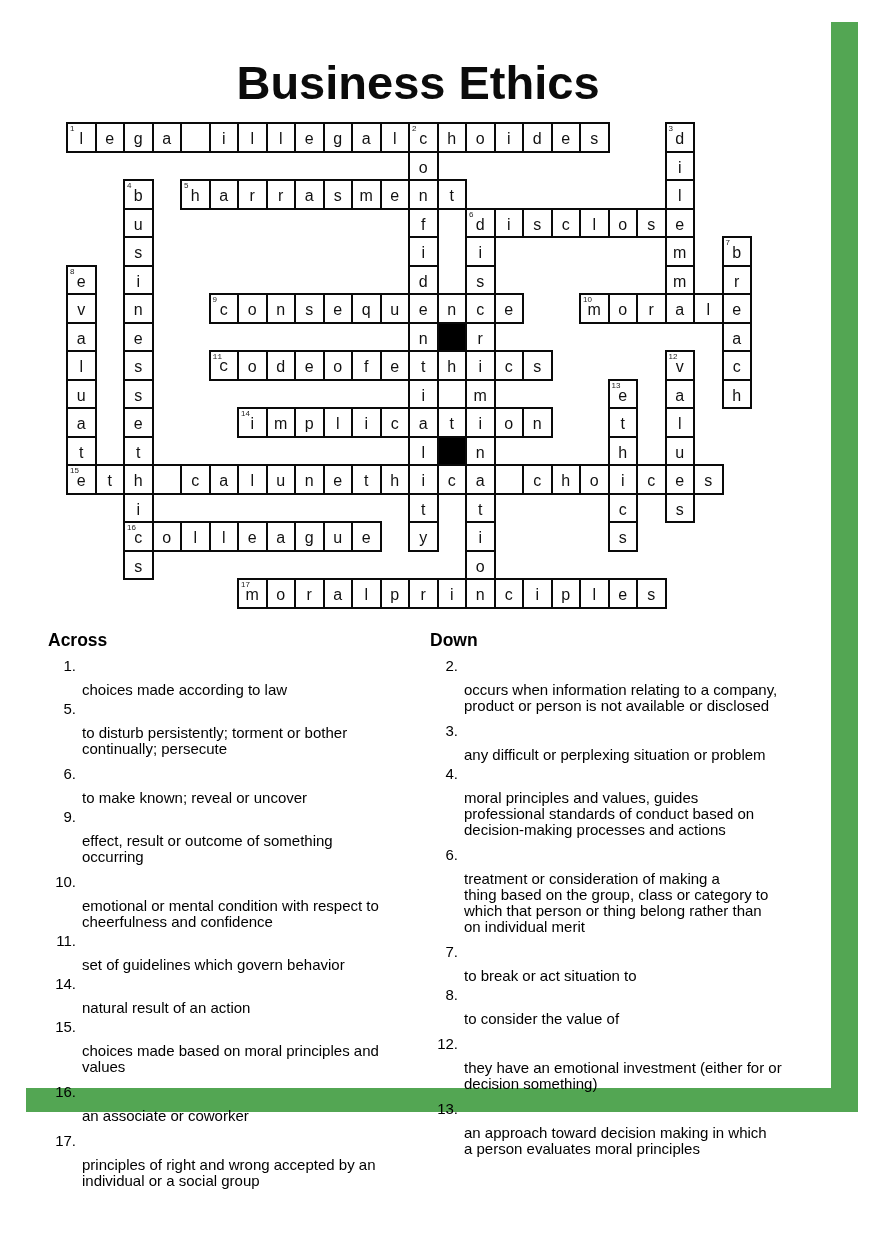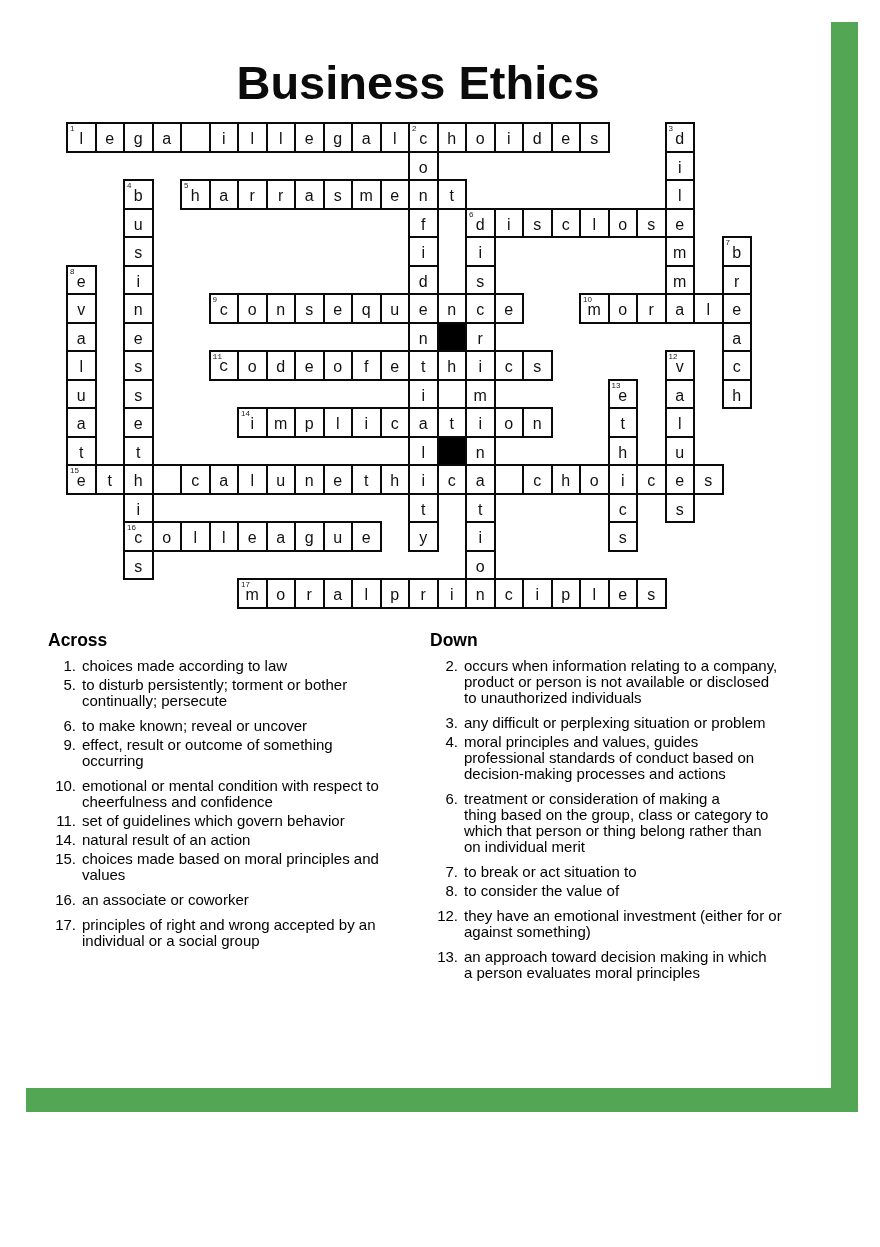--- a/index.html
+++ b/index.html
@@ -25,21 +25,21 @@
   .cell .nm{
     position:absolute;left:2px;top:0px;font-size:8px;line-height:9px;color:#222;
   }
   .clues{position:absolute;font-size:15px;line-height:16px;}
   #across-section{left:48px;top:632px;width:385px;}
   #down-section{left:430px;top:632px;width:400px;}
   .clues h2{font-size:17.5px;font-weight:bold;margin:0 0 10px 0;}
   .clue{display:flex;margin-bottom:3px;}
   .clue.sp{margin-top:9px;}
   .clue .n{flex:none;width:28px;text-align:right;padding-right:6px;}
-  .clue .t{flex:auto;}
+  .clue .t{flex:auto;margin-top:24px;}
 </style>
 </head>
 <body>
 
 <div class="green-bar" id="bar-right" style="left: 831px; top: 22px; width: 27px; height: 1090px; background: rgb(83, 166, 83);"></div>
 <div class="green-bar" id="bar-bottom" style="left: 26px; top: 1088px; width: 832px; height: 24px; background: rgb(83, 166, 83);"></div>
 
 <h1 id="page-title">Business Ethics</h1>
 
 <div id="grid">
@@ -670,21 +670,20 @@
 </div>
 
 <div class="clues" id="down-section">
   <h2>Down</h2>
   <div id="down-list">
       <div class="clue">
         <span class="n">2.</span>
         <span class="t">
           <div>occurs when information relating to a company,</div>
           <div>product or person is not available or disclosed</div>
-          <div>to unauthorized individuals</div>
         </span>
       </div>
       <div class="clue sp">
         <span class="n">3.</span>
         <span class="t">
           <div>any difficult or perplexing situation or problem</div>
         </span>
       </div>
       <div class="clue">
         <span class="n">4.</span>
@@ -712,21 +711,21 @@
       <div class="clue">
         <span class="n">8.</span>
         <span class="t">
           <div>to consider the value of</div>
         </span>
       </div>
       <div class="clue sp">
         <span class="n">12.</span>
         <span class="t">
           <div>they have an emotional investment (either for or</div>
-          <div>against something)</div>
+          <div>decision something)</div>
         </span>
       </div>
       <div class="clue sp">
         <span class="n">13.</span>
         <span class="t">
           <div>an approach toward decision making in which</div>
           <div>a person evaluates moral principles</div>
         </span>
       </div>
     </div>

